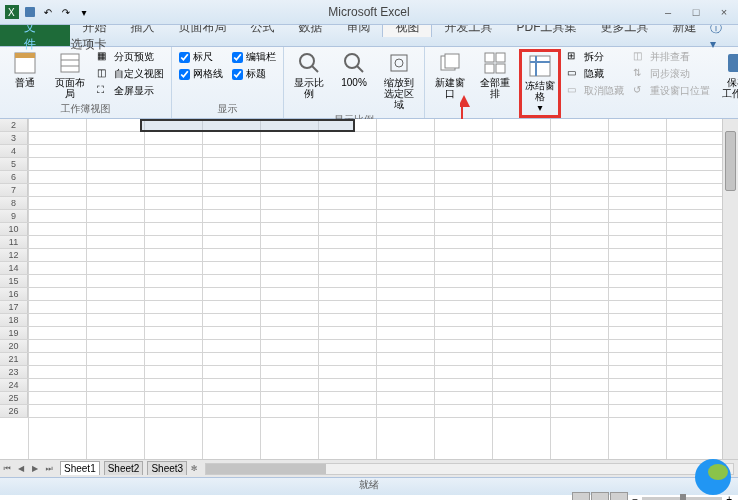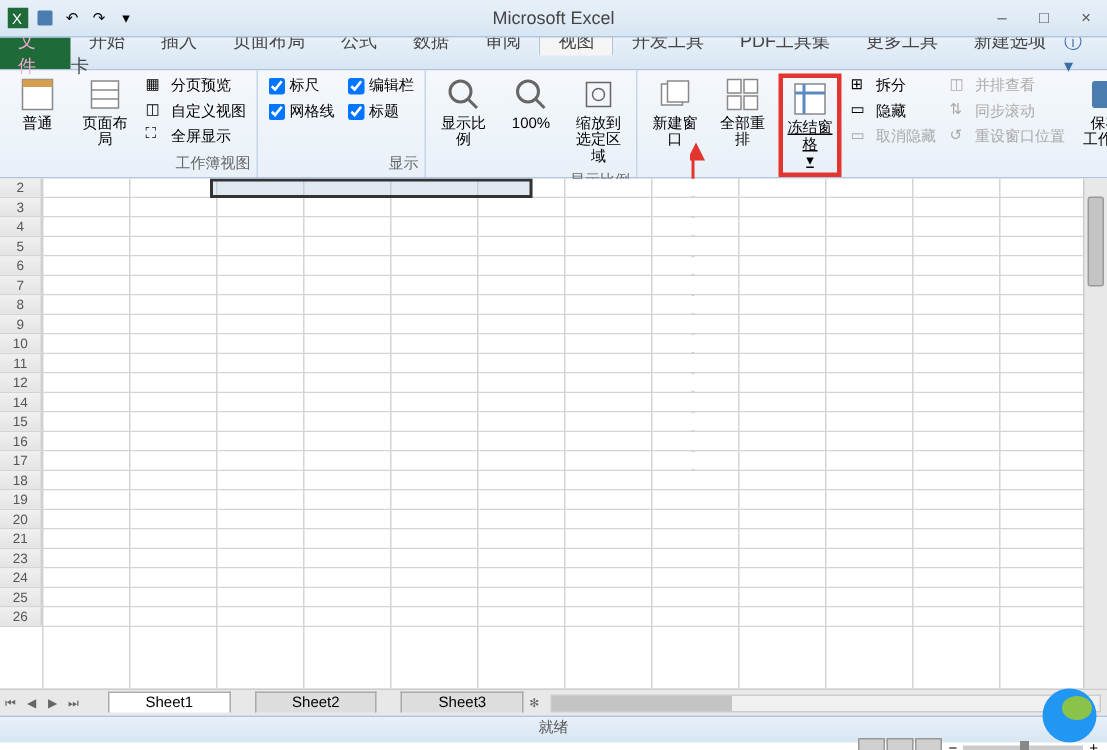--- a/index.html
+++ b/index.html
@@ -6,57 +6,57 @@
 body { background: #fff; width: 738px; height: 500px; overflow: hidden; position: relative; }
 
 .titlebar { height: 25px; background: linear-gradient(#e8f0f8, #d7e6f3); display: flex; align-items: center; border-bottom: 1px solid #b0c4de; position: relative; }
 .qat { display: flex; gap: 2px; padding: 2px 4px; align-items: center; }
 .qat-icon { width: 16px; height: 16px; display: flex; align-items: center; justify-content: center; font-size: 10px; }
 .app-title { position: absolute; left: 50%; transform: translateX(-50%); font-size: 12px; color: #444; }
 .win-controls { margin-left: auto; display: flex; }
 .win-btn { width: 28px; height: 18px; display: flex; align-items: center; justify-content: center; font-size: 11px; color: #555; }
 
 .menubar { height: 22px; background: linear-gradient(#e8f0f8, #d7e6f3); display: flex; align-items: center; font-size: 12px; border-bottom: 1px solid #b0c4de; }
-.file-tab { background: #1e6b39; color: #f9a8d4; padding: 3px 12px; height: 100%; display: flex; align-items: center; }
+.file-tab { background: #1e6b39; color: #7dd3fc; padding: 3px 24px; height: 100%; display: flex; align-items: center; }
 .menu-tab { padding: 3px 12px; color: #444; cursor: pointer; }
 .menu-tab.active { background: #f5f5f5; border: 1px solid #b0c4de; border-bottom: none; border-radius: 3px 3px 0 0; }
 .menu-help { margin-left: auto; padding: 3px 8px; color: #3b6ea5; }
 
 .ribbon { height: 72px; background: linear-gradient(#f5f8fb, #e8f0f8); display: flex; border-bottom: 1px solid #b0c4de; font-size: 11px; }
 .ribbon-group { border-right: 1px solid #c5d6e8; padding: 2px 4px; display: flex; flex-direction: column; position: relative; }
 .group-content { display: flex; flex: 1; gap: 3px; align-items: flex-start; }
-.group-label { font-size: 10px; color: #666; text-align: right; padding-top: 1px; }
+.group-label { font-size: 10px; color: #666; text-align: center; padding-top: 1px; }
 .big-btn { display: flex; flex-direction: column; align-items: center; width: 42px; padding: 2px; gap: 2px; cursor: pointer; }
 .big-btn .icon { width: 24px; height: 24px; }
 .big-btn .lbl { font-size: 10px; text-align: center; line-height: 11px; }
 .small-col { display: flex; flex-direction: column; gap: 1px; }
 .small-btn { display: flex; align-items: center; gap: 3px; padding: 1px 3px; cursor: pointer; font-size: 10px; white-space: nowrap; }
 .small-btn .icon { width: 14px; height: 14px; }
 .chk { display: flex; align-items: center; gap: 3px; padding: 1px 3px; font-size: 10px; white-space: nowrap; }
 .chk input { width: 11px; height: 11px; }
 
-.freeze-highlight { border: 3px solid #e3342f; position: relative; text-decoration: underline; }
+.freeze-highlight { border: 3px solid #e3342f; position: relative; }
 
 .arrow-annotation { position: absolute; top: 95px; left: 460px; pointer-events: none; }
 
 .spreadsheet { position: relative; height: 340px; overflow: hidden; }
 .rows { position: absolute; top: 0; left: 0; width: 100%; }
 .row { height: 13px; display: flex; border-bottom: 1px solid #d4d4d4; }
 .row-hdr { width: 28px; background: linear-gradient(#f0f0f0,#e4e4e4); border-right: 1px solid #ccc; text-align: center; font-size: 9px; color: #555; display: flex; align-items: center; justify-content: center; }
 .cell-area { flex: 1; background: #fff; position: relative; }
 .selection { position: absolute; top: 0; left: 140px; width: 215px; height: 13px; border: 2px solid #333; background: rgba(180,200,220,0.4); }
 .gridlines { position: absolute; top: 0; left: 28px; right: 16px; bottom: 0; }
 .vline { position: absolute; top: 0; bottom: 0; width: 1px; background: #d4d4d4; }
 .vscroll { position: absolute; right: 0; top: 0; width: 16px; bottom: 0; background: #e8e8e8; border-left: 1px solid #ccc; }
 .vsthumb { position: absolute; top: 12px; left: 2px; right: 2px; height: 60px; background: #c4c4c4; border: 1px solid #999; border-radius: 2px; }
 
 .sheet-tabs { height: 18px; background: #e8e8e8; display: flex; align-items: center; font-size: 10px; border-top: 1px solid #ccc; }
 .nav-btns { display: flex; }
 .nav-btn { width: 14px; height: 16px; display: flex; align-items: center; justify-content: center; font-size: 8px; color: #666; }
-.sheet-tab { padding: 1px 24px; background: #fff; border: 1px solid #aaa; border-bottom: none; margin-left: 16px; }
+.sheet-tab { padding: 1px 3px; background: #fff; border: 1px solid #aaa; border-bottom: none; margin-left: 4px; }
 .sheet-tab.inactive { background: #ddd; }
 .hscroll { flex: 1; margin: 0 4px; height: 12px; background: #f0f0f0; position: relative; border: 1px solid #ccc; }
 .hsthumb { position: absolute; left: 0; top: 0; bottom: 0; width: 120px; background: #c4c4c4; }
 
 .statusbar { height: 18px; background: linear-gradient(#e8f0f8,#d7e6f3); display: flex; align-items: center; font-size: 10px; padding: 0 6px; border-top: 1px solid #b0c4de; flex-direction: column; }
 .status-text { color: #555; }
 .zoom-area { margin-left: auto; display: flex; align-items: center; gap: 4px; }
 .view-btns { display: flex; gap: 1px; }
 .view-btn { width: 18px; height: 14px; background: #d0d0d0; border: 1px solid #999; }
 .zoom-slider { width: 80px; height: 4px; background: #ccc; position: relative; }

